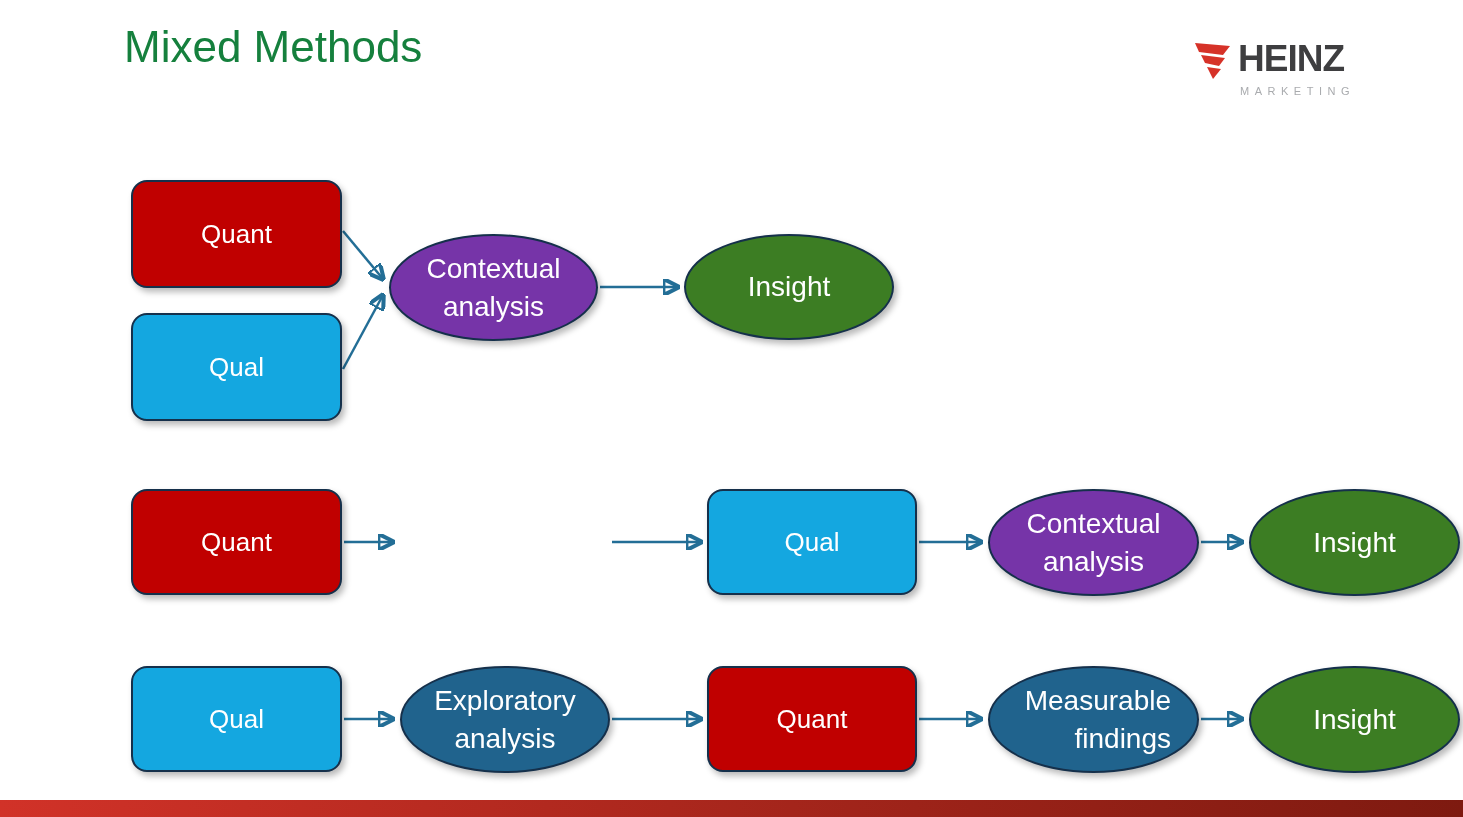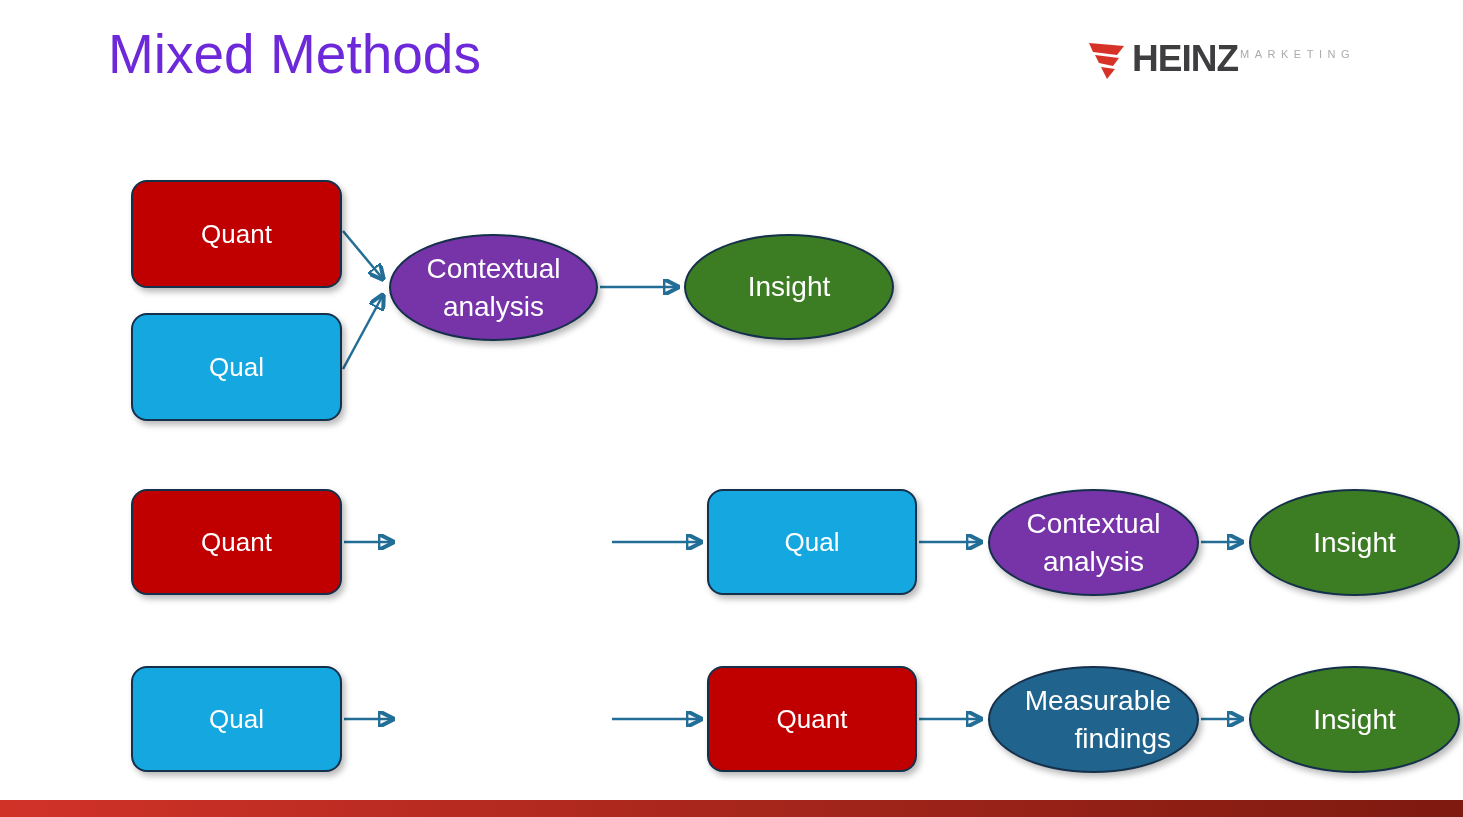--- a/index.html
+++ b/index.html
@@ -1,27 +1,27 @@
 <!DOCTYPE html>
 <html style="--quant-red: #C00000; --qual-blue: #14A7E0; --analysis-purple: #7634A8; --analysis-teal: #20638D; --insight-green: #3C7D23; --shape-border: #15304B; --arrow: #236E96; --logo-red: #D63228; --logo-gray: #3E3E40; --logo-light-gray: #A9ABAE; --bar-left: #D13228; --bar-right: #7E1A10;"><head>
 <meta charset="utf-8">
 <style>
   html,body{margin:0;padding:0;background:#fff;}
   .slide{
     position:relative;width:1463px;height:817px;background:#fff;overflow:hidden;
     font-family:"Liberation Sans","DejaVu Sans",sans-serif;
   }
   .title{
-    position:absolute;left:108px;top:22px;font-size:55px;font-weight:500;
-    color:#6d28d9;letter-spacing:0;margin:0;
+    position:absolute;left:124px;top:22px;font-size:44px;font-weight:500;
+    color:#15803d;letter-spacing:0;margin:0;
   }
   
   .logo{position:absolute;right:108px;top:40px;display:flex;align-items:flex-start;}
   .logo svg{display:block;margin-top:2px;}
-  .logo-text{display:flex;flex-direction:row;align-items:flex-start;margin-left:4px;}
+  .logo-text{display:flex;flex-direction:column;align-items:flex-start;margin-left:4px;}
   .logo-name{font-size:37px;font-weight:bold;color:var(--logo-gray);letter-spacing:-1px;line-height:1;}
   .logo-sub{font-size:11px;color:var(--logo-light-gray);letter-spacing:5.5px;margin-top:8px;margin-left:2px;}
   
   .node{
     position:absolute;display:flex;align-items:center;justify-content:center;
     color:#fff;text-align:center;box-sizing:border-box;
     border:2.5px solid var(--shape-border);
     box-shadow:3px 4px 6px rgba(0,0,0,0.28);
   }
   .rect{border-radius:16px;font-size:26px;}
@@ -81,19 +81,20 @@
   <div class="node rect c-blue" style="left:131px;top:313px;width:211px;height:108px;">Qual</div>
   <div class="node ellipse c-purple" style="left:389px;top:234px;width:209px;height:107px;">Contextual analysis</div>
   <div class="node ellipse single c-green" style="left:684px;top:234px;width:210px;height:106px;">Insight</div>
 
   <div class="node rect c-red" style="left:131px;top:489px;width:211px;height:106px;">Quant</div>
   <div class="node rect c-blue" style="left:707px;top:489px;width:210px;height:106px;">Qual</div>
   <div class="node ellipse c-purple" style="left:988px;top:489px;width:211px;height:107px;">Contextual analysis</div>
   <div class="node ellipse single c-green" style="left:1249px;top:489px;width:211px;height:107px;">Insight</div>
 
   <div class="node rect c-blue" style="left:131px;top:666px;width:211px;height:106px;">Qual</div>
+  <div class="node ellipse c-teal" style="left:400px;top:666px;width:210px;height:107px;">Exploratory analysis</div>
   <div class="node rect c-red" style="left:707px;top:666px;width:210px;height:106px;">Quant</div>
   <div class="node ellipse c-teal" style="left:988px;top:666px;width:211px;height:107px;text-align:right;">Measurable findings</div>
   <div class="node ellipse single c-green" style="left:1249px;top:666px;width:211px;height:107px;">Insight</div>
 
   <div class="bottom-bar"></div>
 
 </div>
 
 </body></html>

